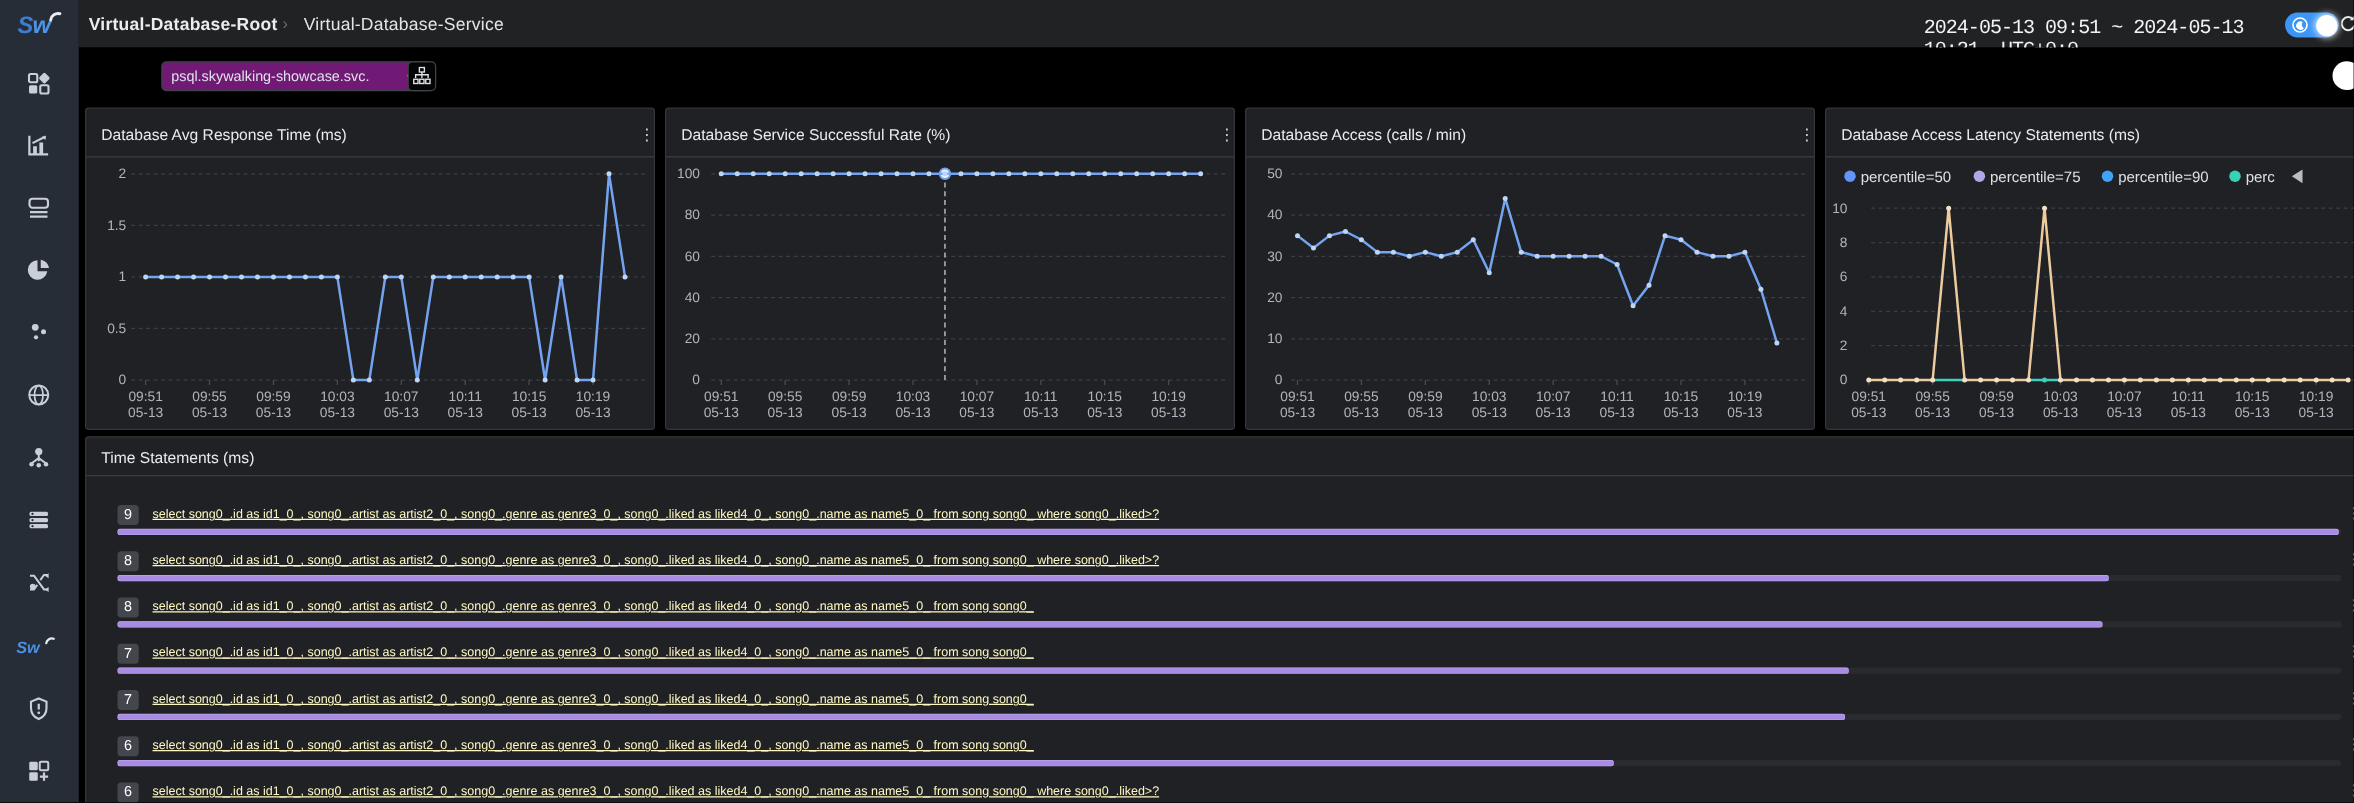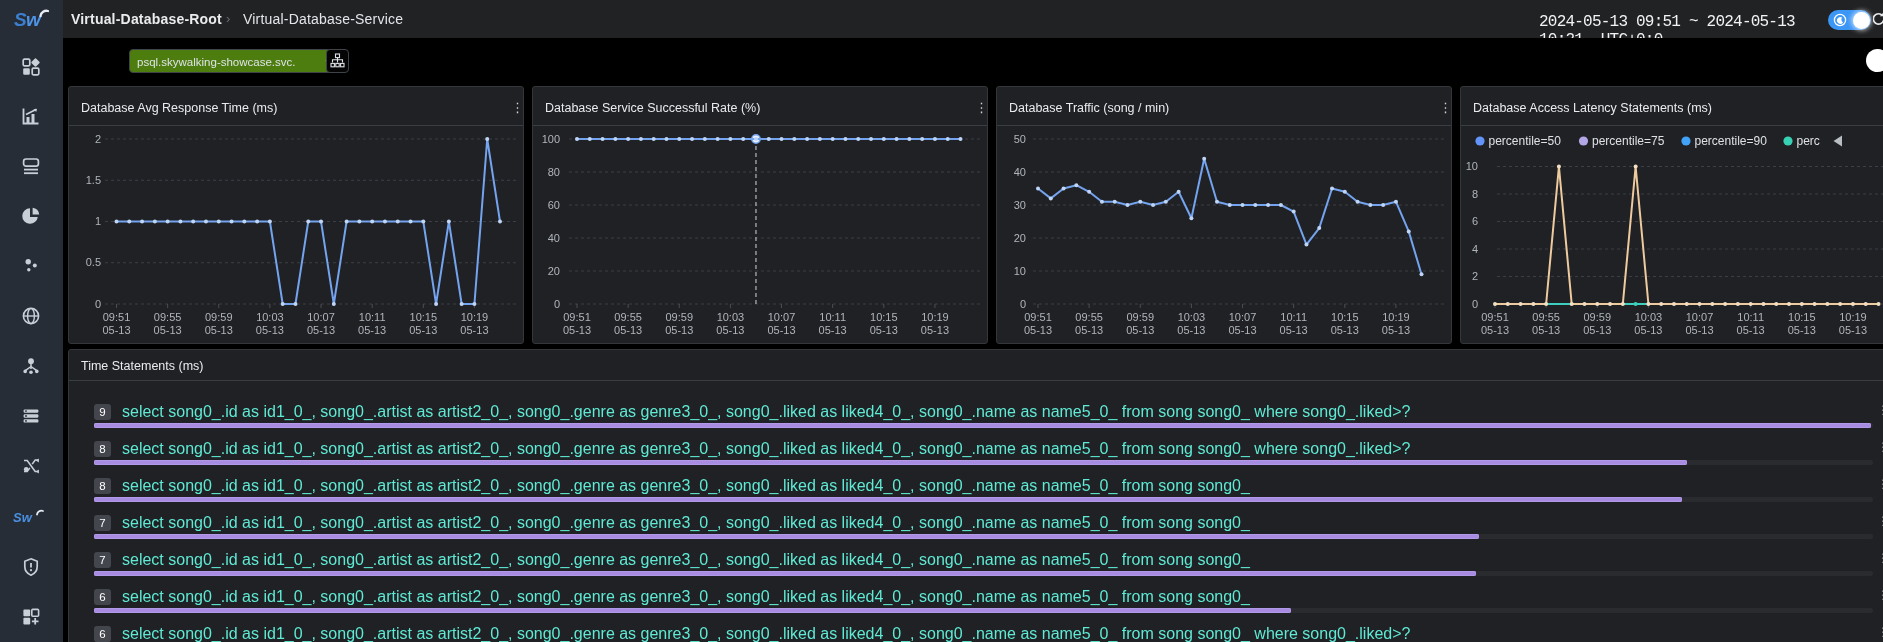--- a/index.html
+++ b/index.html
@@ -10,33 +10,33 @@
 
 #header { position:absolute; left:63px; top:0; width:1820px; height:38px; background:#212224; }
 .bc1 { position:absolute; left:71px; top:11px; font-size:14px; font-weight:bold; color:#eaecee; letter-spacing:.2px; }
 .bcsep { position:absolute; left:226px; top:11px; font-size:13px; color:#676d74; }
 .bc2 { position:absolute; left:243px; top:11px; font-size:14px; color:#e3e6e9; letter-spacing:.2px; }
 .dates { position:absolute; left:1539px; top:12.5px; font-family:"Liberation Mono",monospace; font-size:16px; color:#f2f3f4; letter-spacing:-.78px; }
 .toggle { position:absolute; left:1828px; top:10px; width:43px; height:20px; border-radius:10px; background:#3c96f6; }
 .toggle .knob { position:absolute; right:1.5px; top:1.5px; width:17px; height:17px; border-radius:50%; background:#fff; box-shadow:0 0 5px 1.5px rgba(255,255,255,.7); }
 #toolbar { position:absolute; left:63px; top:38px; width:1820px; height:48px; background:#000; }
 .svclabel { position:absolute; left:72px; top:54px; font-size:13px; color:#e8eaed;margin-top:32px; }
-.dropdown { position:absolute; left:129px; top:49px; width:216px; height:24px; border:1px solid #3f444b; border-radius:4px; background:#4d7c0f; }
+.dropdown { position:absolute; left:129px; top:49px; width:216px; height:24px; border:1px solid #3f444b; border-radius:4px; background:#701a75; }
 .dropdown .txt { position:absolute; left:7px; top:5.5px; font-size:11.5px; color:#dfe3e8; white-space:nowrap; }
 .sqbtn { position:absolute; left:326px; top:49px; width:23px; height:24px; border:1px solid #3f444b; border-radius:4px; background:#050505; }
 .fab { position:absolute; left:1866px; top:49px; width:23px; height:23px; border-radius:50%; background:#fff; }
 .panel { position:absolute; background:#202124; border:1px solid #33363b; border-radius:3px; }
 .ptitle { position:absolute; left:12px; top:14px; font-size:12.5px; color:#e9ebee; }
 .ptitle { border-bottom:none; }
 .panel .ptitle::after { content:""; }
 .ptitle2 { position:absolute; left:12px; top:9px; font-size:12.5px; color:#e9ebee; }
 .pmenu { position:absolute; color:#cdd1d6; font-size:13px; z-index:5; }
 .rmenu { position:absolute; color:#9aa0a6; font-size:12px; z-index:5; }
 .badge { position:absolute; width:17px; height:16px; background:#43464d; border-radius:3px; color:#fff; font-size:11.5px; text-align:center; line-height:16px; z-index:4; }
-.sql { position:absolute; font-size:16px; color:#5eead4; white-space:nowrap; z-index:4; line-height:16px; }
+.sql { position:absolute; font-size:10px; color:#fef9c3; white-space:nowrap; z-index:4; line-height:16px;text-decoration:underline; }
 .track { position:absolute; width:1779px; height:4.5px; background:#2a2b2e; border-radius:2px; z-index:3; }
 .bar { position:absolute; height:4.5px; background:#a78ce2; border-radius:2px; z-index:4; box-shadow:0 0 0 .5px #bda4f0 inset; }
 </style></head>
 <body>
 <div id="stage">
 <div id="header"></div>
 <div class="bc1">Virtual-Database-Root</div>
 <div class="bcsep">›</div>
 <div class="bc2">Virtual-Database-Service</div>
 <div class="dates">2024-05-13 09:51 ~ 2024-05-13 10:21&nbsp;&nbsp;UTC+0:0</div>
@@ -211,21 +211,21 @@
         <circle cx="363.58" cy="52" r="2.0" fill="#bed5f6"></circle>
         <circle cx="376.37" cy="52" r="2.0" fill="#bed5f6"></circle>
         <circle cx="389.15" cy="52" r="2.0" fill="#bed5f6"></circle>
         <circle cx="401.93" cy="52" r="2.0" fill="#bed5f6"></circle>
         <circle cx="414.72" cy="52" r="2.0" fill="#bed5f6"></circle>
         <circle cx="427.5" cy="52" r="2.0" fill="#bed5f6"></circle>
       </svg>
 </div>
     <div class="pmenu" style="left:975px;top:100px">⋮</div>
     <div class="panel" style="left:996px;top:86px;width:456px;height:258px">
-<div class="ptitle">Database Traffic (song / min)</div>
+<div class="ptitle">Database Access (calls / min)</div>
 <svg width="456" height="258" viewBox="0 0 456 258" style="position:absolute;left:0;top:0">
         <line x1="36" y1="217" x2="450" y2="217" stroke="#3b3f45" stroke-width="1" stroke-dasharray="3 3"></line>
         <text x="29" y="220.5" fill="#b0b5bc" font-size="11" text-anchor="end">0</text>
         <line x1="36" y1="184" x2="450" y2="184" stroke="#3b3f45" stroke-width="1" stroke-dasharray="3 3"></line>
         <text x="29" y="187.5" fill="#b0b5bc" font-size="11" text-anchor="end">10</text>
         <line x1="36" y1="151" x2="450" y2="151" stroke="#3b3f45" stroke-width="1" stroke-dasharray="3 3"></line>
         <text x="29" y="154.5" fill="#b0b5bc" font-size="11" text-anchor="end">20</text>
         <line x1="36" y1="118" x2="450" y2="118" stroke="#3b3f45" stroke-width="1" stroke-dasharray="3 3"></line>
         <text x="29" y="121.5" fill="#b0b5bc" font-size="11" text-anchor="end">30</text>
         <line x1="36" y1="85" x2="450" y2="85" stroke="#3b3f45" stroke-width="1" stroke-dasharray="3 3"></line>

